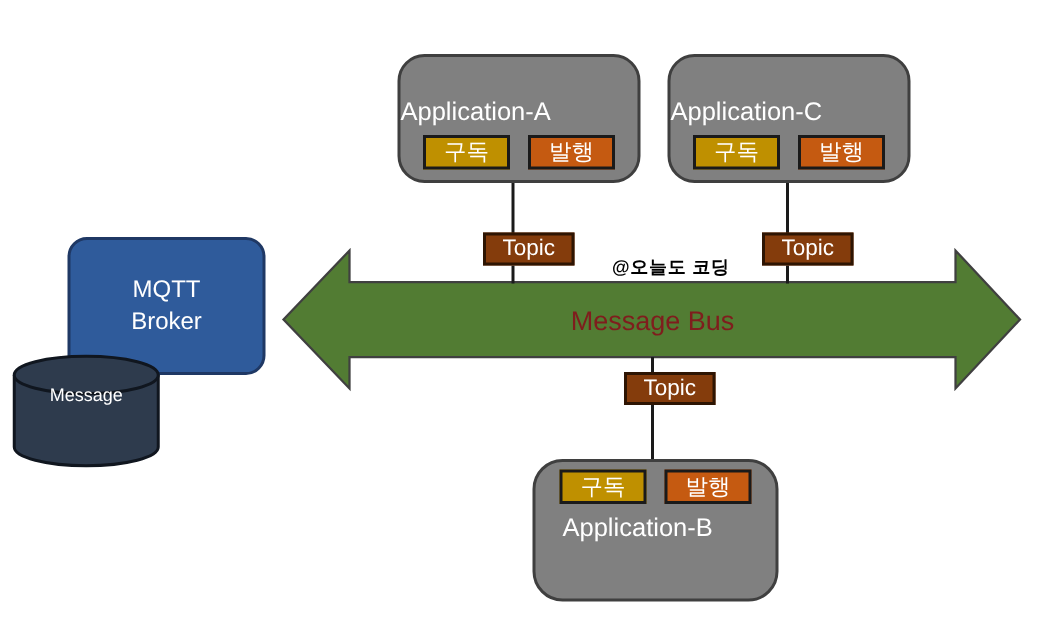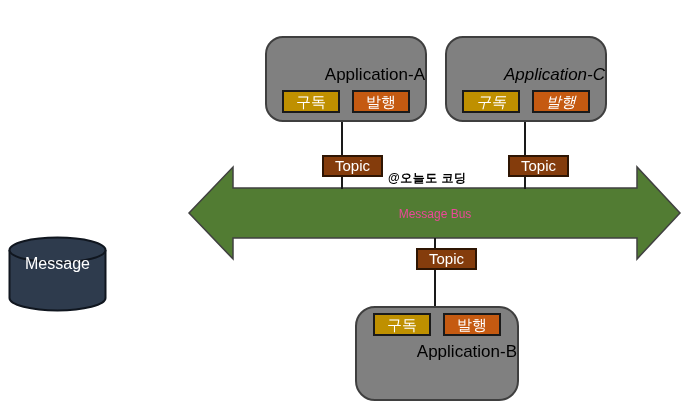--- a/index.html
+++ b/index.html
@@ -8,22 +8,22 @@
     font-family:"Liberation Sans","DejaVu Sans",sans-serif;
   }
   .layer{position:absolute;left:0;top:0;z-index:1;}
   .app{
     position:absolute;width:158px;height:82px;z-index:2;
     background:var(--app_gray,#808080);
     border:2px solid var(--app_border,#3f3f3f);
     border-radius:18px;
   }
   .app-title{
-    position:absolute;left:0;right:0;text-align:right;
-    color:#000000;font-size:17px;line-height:20px;white-space:nowrap;
+    position:absolute;left:0;right:0;text-align:left;
+    color:#ffffff;font-size:17px;line-height:20px;white-space:nowrap;
   }
   .chips{
     position:absolute;left:0;right:0;
     display:flex;justify-content:center;gap:12px;
   }
   .chip{
     width:54px;height:19px;line-height:19px;text-align:center;
     border:2px solid var(--chip_border,#1a1a1a);
     color:#fff;font-size:15px;white-space:nowrap;
   }
@@ -39,28 +39,28 @@
     position:absolute;left:45px;top:158px;width:128px;height:88px;z-index:2;
     background:var(--broker_blue,#2F5B9B);
     border:2px solid var(--broker_border,#1F3864);
     border-radius:13px;
     display:flex;flex-direction:column;align-items:center;justify-content:center;
     color:#fff;font-size:16px;line-height:21px;text-align:center;
   }
   .cylinder{position:absolute;left:8px;top:236px;z-index:3;}
   .storage-label{
     position:absolute;left:8px;top:253px;width:99px;z-index:4;
-    text-align:center;color:#fff;font-size:16px;line-height:21px;
+    text-align:center;color:#fff;font-size:12px;line-height:21px;
   }
   .bus-label{
     position:absolute;left:235px;top:203px;width:400px;z-index:2;
-    text-align:center;color:#ec4899;font-size:12px;line-height:22px;
+    text-align:center;color:#7f1d1d;font-size:18px;line-height:22px;
   }
   .watermark{
-    position:absolute;left:388px;top:170px;z-index:2;
+    position:absolute;left:408px;top:170px;z-index:2;
     font-size:12px;font-weight:bold;color:#000;letter-spacing:0.5px;white-space:nowrap;
   }
 </style>
 </head>
 <body>
 
 <div class="canvas">
 
   <svg class="layer" width="695" height="414" viewBox="0 0 695 414">
     <polygon points="189,213 233,167 233,188 637,188 637,167 680,213 637,259 637,238 233,238 233,259" fill="var(--bus_green,#527C33)" stroke="var(--bus_border,#404040)" stroke-width="1.5"></polygon>
@@ -73,40 +73,44 @@
   </svg>
 
   <div class="app" style="left:265px;top:36px;">
     <div class="app-title" style="top:27px;">Application-A</div>
     <div class="chips" style="top:52px;">
       <div class="chip sub">구독</div>
       <div class="chip pub">발행</div>
     </div>
   </div>
 
-  <div class="app" style="left:445px;top:36px;font-style:italic;">
+  <div class="app" style="left:445px;top:36px;">
     <div class="app-title" style="top:27px;">Application-C</div>
     <div class="chips" style="top:52px;">
       <div class="chip sub">구독</div>
       <div class="chip pub">발행</div>
     </div>
   </div>
 
   <div class="app" style="left:355px;top:306px;width:160px;height:91px;border-radius:20px;">
     <div class="chips" style="top:5px;">
       <div class="chip sub">구독</div>
       <div class="chip pub">발행</div>
     </div>
     <div class="app-title" style="top:34px;padding-left:18px;">Application-B</div>
   </div>
 
   <div class="topic" style="left:311px;top:155px;">Topic</div>
   <div class="topic" style="left:497px;top:155px;">Topic</div>
   <div class="topic" style="left:405px;top:248px;">Topic</div>
 
+  <div class="broker">
+    <div>MQTT</div>
+    <div>Broker</div>
+  </div>
 
   <svg class="cylinder" width="99" height="78" viewBox="0 0 99 78">
     <path d="M1.5,14 L1.5,62 A48,12.5 0 0 0 97.5,62 L97.5,14" fill="var(--storage_navy,#2E3B4D)" stroke="var(--storage_border,#10161F)" stroke-width="2"></path>
     <ellipse cx="49.5" cy="14" rx="48" ry="12.5" fill="var(--storage_navy,#2E3B4D)" stroke="var(--storage_border,#10161F)" stroke-width="2"></ellipse>
   </svg>
   <div class="storage-label">
     <div>Message</div>
   </div>
 
   <div class="bus-label">Message Bus</div>

